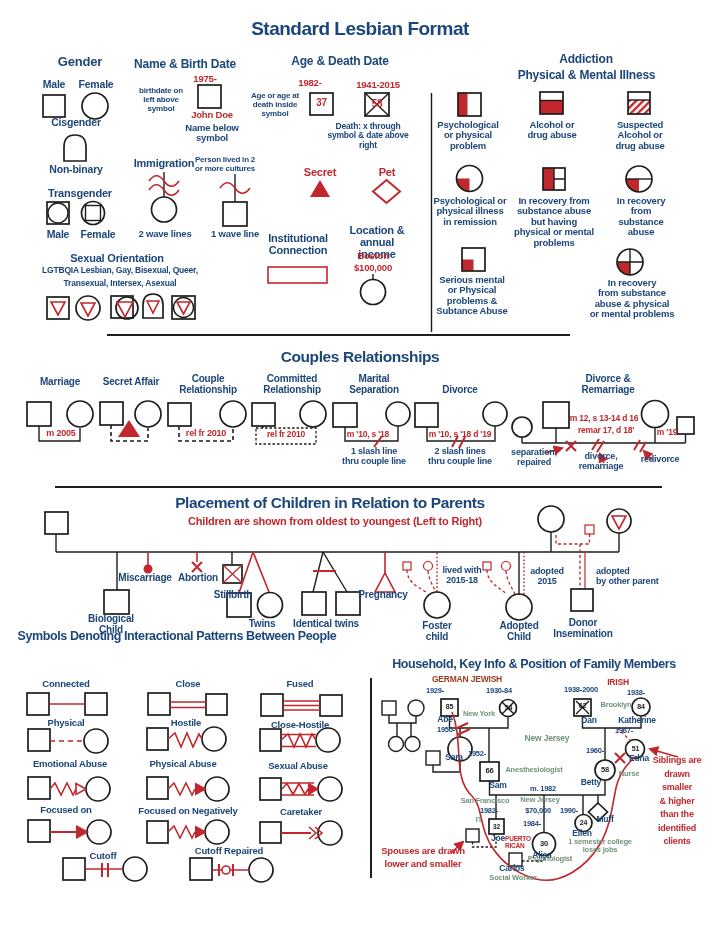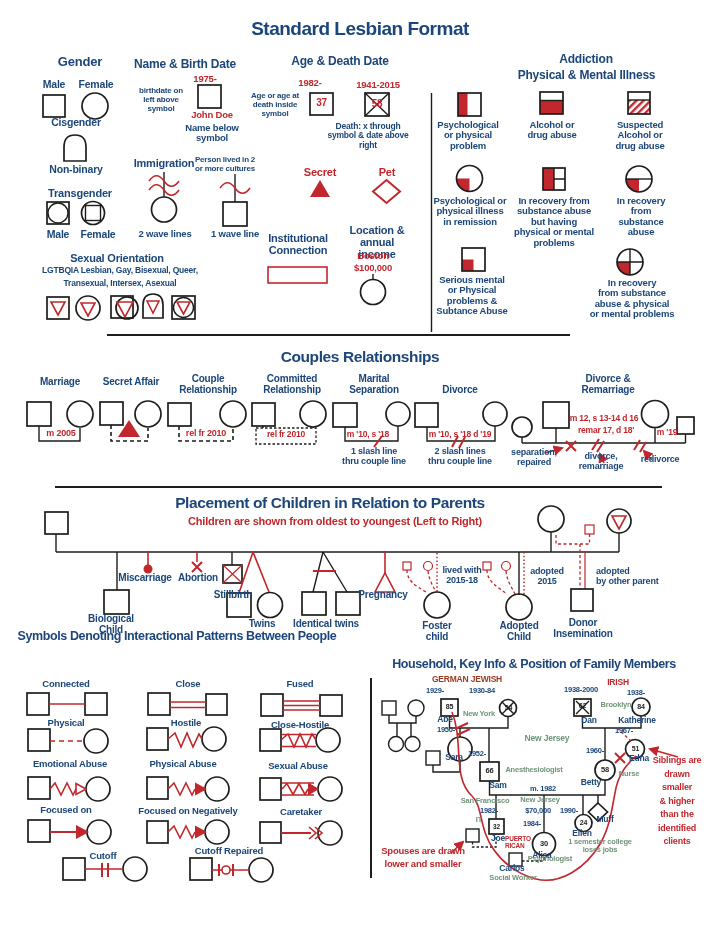--- a/index.html
+++ b/index.html
@@ -451,21 +451,21 @@
 <div class="t s95" style="left:32px;top:805px;width:68px">Focused on</div>
 <div class="t s95" style="left:136px;top:806px;width:104px">Focused on Negatively</div>
 <div class="t s95" style="left:266px;top:807px;width:70px">Caretaker</div>
 <div class="t s95" style="left:78px;top:851px;width:50px">Cutoff</div>
 <div class="t s95" style="left:186px;top:846px;width:86px">Cutoff Repaired</div>
 
 <div class="t s125" style="left:366px;top:658px;width:336px;letter-spacing:-0.4px">Household, Key Info &amp; Position of Family Members</div>
 <div class="t s85 maroon" style="left:428px;top:675px;width:78px">GERMAN JEWISH</div>
 <div class="t s85 red" style="left:596px;top:678px;width:44px">IRISH</div>
 <div class="t s75" style="left:419px;top:687px;width:32px">1929-</div>
-<div class="t s75" style="left:460px;top:687px;width:44px">1930-84</div>
+<div class="t s75" style="left:477px;top:687px;width:44px">1930-84</div>
 <div class="t s75" style="left:559px;top:686px;width:44px">1938-2000</div>
 <div class="t s75" style="left:620px;top:689px;width:32px">1938-</div>
 <div class="t s75" style="left:429px;top:726px;width:34px">1950-</div>
 <div class="t s75" style="left:460px;top:750px;width:34px">1952-</div>
 <div class="t s75" style="left:607px;top:727px;width:34px">1967-</div>
 <div class="t s75" style="left:578px;top:747px;width:34px">1960-</div>
 <div class="t s75" style="left:522px;top:785px;width:42px">m. 1982</div>
 <div class="t s75" style="left:472px;top:807px;width:34px">1982-</div>
 <div class="t s75" style="left:517px;top:807px;width:42px">$70,000</div>
 <div class="t s75" style="left:554px;top:807px;width:30px">1990-</div>

